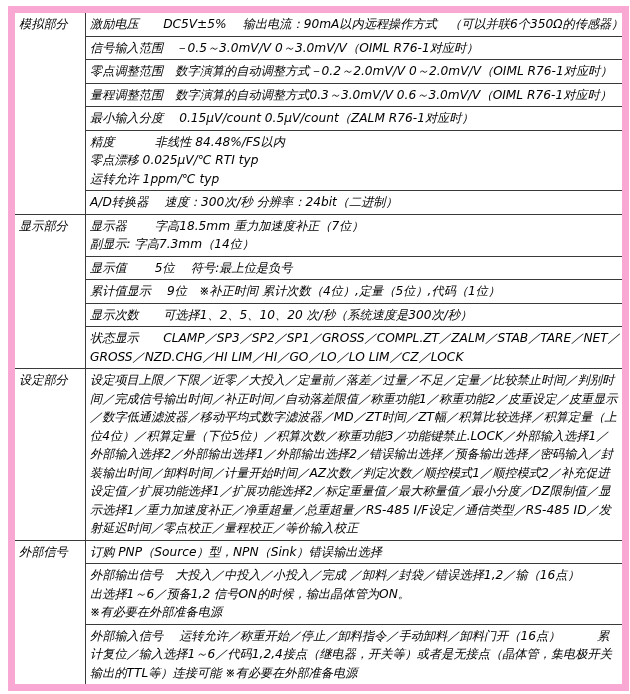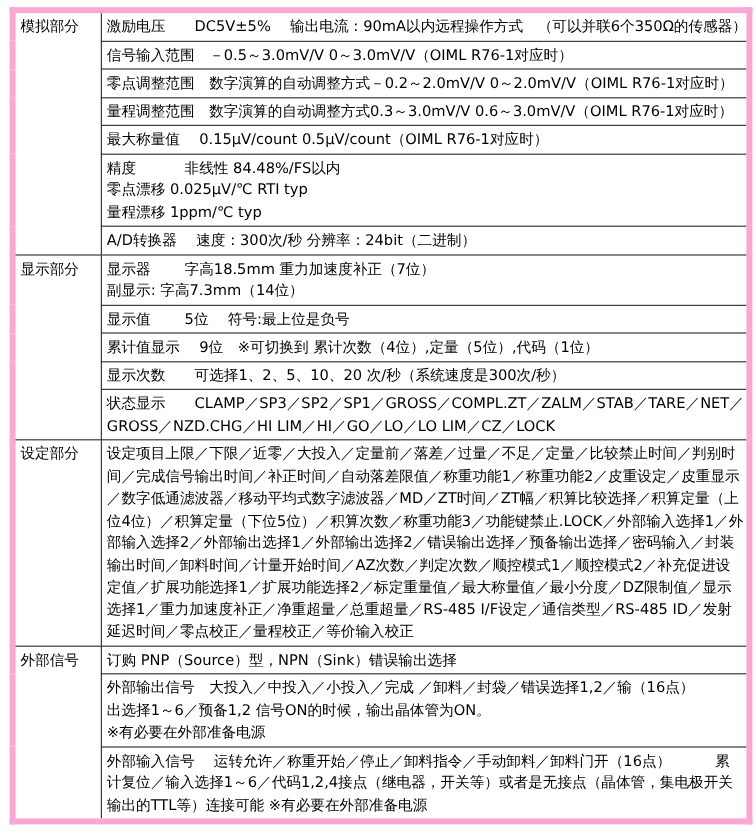--- a/index.html
+++ b/index.html
@@ -17,21 +17,22 @@
   }
   #spec-wrap {
     box-sizing: border-box;
     width: 630px;
     padding: 6px 8px 0 8px;
   }
   table.spec {
     width: 614px;
     border-collapse: collapse;
     table-layout: fixed;
-    border: 5px solid #f9a8d4;
+    border: 7px solid #f9a8d4;
+    font-style: italic;
   }
   table.spec col.c-label { width: 74px; }
   table.spec col.c-body  { width: 540px; }
 
   table.spec td {
     border: 1px solid #3a3a3a;
     vertical-align: top;
     padding: 2px 2px 2px 4px;
     font-size: 12.2px;
     line-height: 18.5px;
@@ -83,28 +84,28 @@
             <span class="cell-line">零点调整范围　数字演算的自动调整方式－0.2～2.0mV/V 0～2.0mV/V（OIML R76-1对应时）</span>
           </td>
         </tr>
         <tr>
           <td class="row-body one-line">
             <span class="cell-line">量程调整范围　数字演算的自动调整方式0.3～3.0mV/V 0.6～3.0mV/V（OIML R76-1对应时）</span>
           </td>
         </tr>
         <tr>
           <td class="row-body one-line">
-            <span class="cell-line">最大称量值　 0.15μV/count 0.5μV/count（OIML R76-1对应时）</span>
+            <span class="cell-line">最小输入分度　 0.15μV/count 0.5μV/count（ZALM R76-1对应时）</span>
           </td>
         </tr>
         <tr>
           <td class="row-body one-line">
             <span class="cell-line">精度　　　 非线性 84.48%/FS以内</span>
             <span class="cell-line">零点漂移 0.025μV/℃ RTI typ</span>
-            <span class="cell-line">量程漂移 1ppm/℃ typ</span>
+            <span class="cell-line">运转允许 1ppm/℃ typ</span>
           </td>
         </tr>
         <tr>
           <td class="row-body one-line">
             <span class="cell-line">A/D转换器　 速度：300次/秒 分辨率：24bit（二进制）</span>
           </td>
         </tr>
         <tr>
           <td class="sec-label" rowspan="5">显示部分</td>
           <td class="row-body one-line">
@@ -112,21 +113,21 @@
             <span class="cell-line">副显示: 字高7.3mm（14位）</span>
           </td>
         </tr>
         <tr>
           <td class="row-body one-line">
             <span class="cell-line">显示值　　 5位　 符号:最上位是负号</span>
           </td>
         </tr>
         <tr>
           <td class="row-body one-line">
-            <span class="cell-line">累计值显示　 9位　※可切换到 累计次数（4位）,定量（5位）,代码（1位）</span>
+            <span class="cell-line">累计值显示　 9位　※补正时间 累计次数（4位）,定量（5位）,代码（1位）</span>
           </td>
         </tr>
         <tr>
           <td class="row-body one-line">
             <span class="cell-line">显示次数　　可选择1、2、5、10、20 次/秒（系统速度是300次/秒）</span>
           </td>
         </tr>
         <tr>
           <td class="row-body one-line">
             <span class="cell-line">状态显示　　CLAMP／SP3／SP2／SP1／GROSS／COMPL.ZT／ZALM／STAB／TARE／NET／</span>

